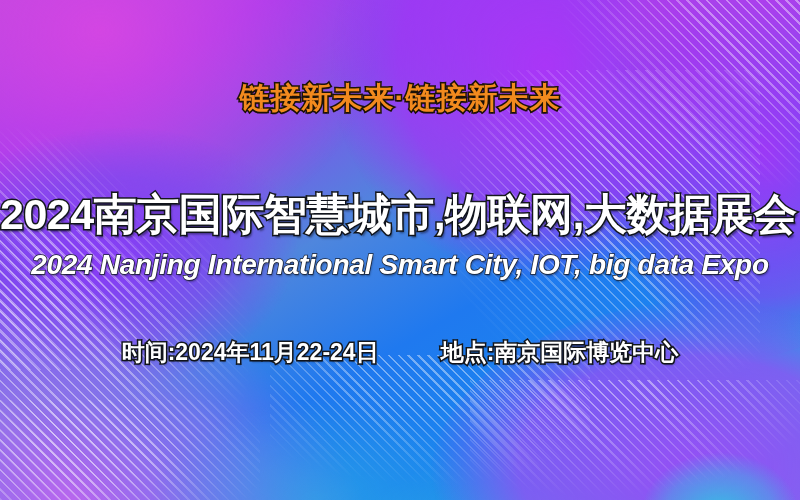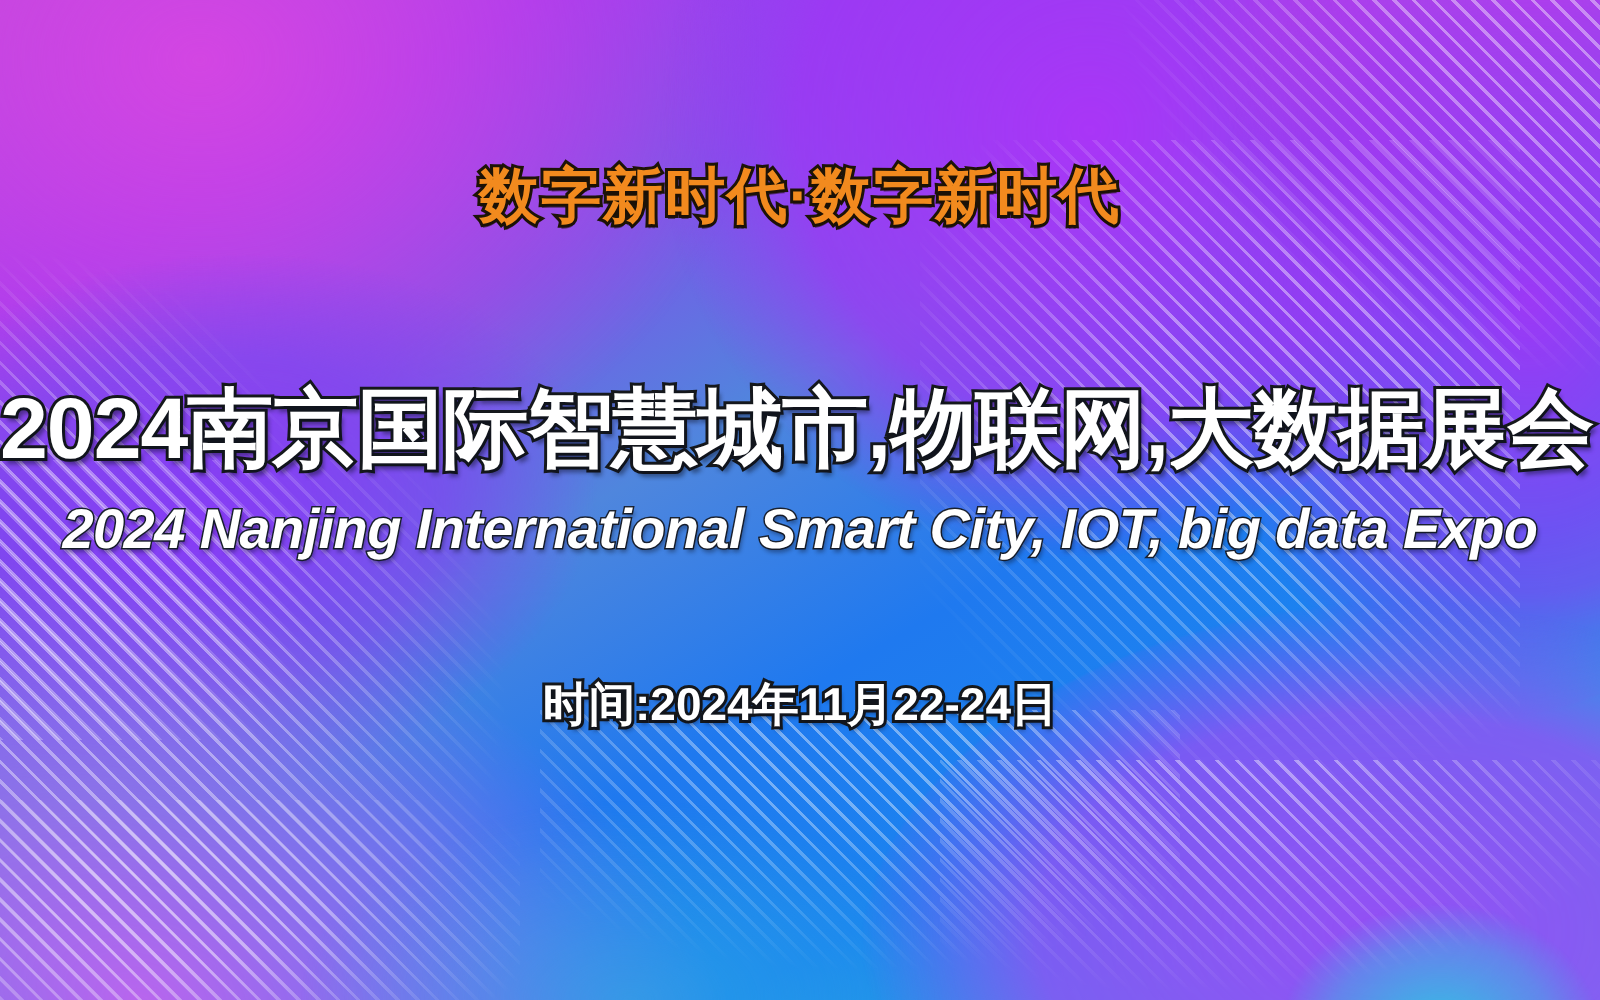--- a/index.html
+++ b/index.html
@@ -253,24 +253,25 @@
     <div class="hatch hatch-rc"></div>
     <div class="hatch hatch-bl"></div>
     <div class="hatch hatch-lc"></div>
     <div class="hatch hatch-bb"></div>
     <div class="hatch hatch-bc"></div>
     <div class="hatch hatch-br"></div>
   </div>
 
   <div class="content">
 
-    <div class="tagline">数字新时代·数字新时代</div>
+    <div class="tagline">链接新未来·链接新未来</div>
 
     <div class="title-cn">2024南京国际智慧城市,物联网,大数据展会</div>
 
     <div class="title-en">2024 Nanjing International Smart City, IOT, big data Expo</div>
 
     <div class="meta-row">
       <div class="meta-item">时间:2024年11月22-24日</div>
+      <div class="meta-item">地点:南京国际博览中心</div>
     </div>
 
   </div>
 </div>
 
 </body></html>

